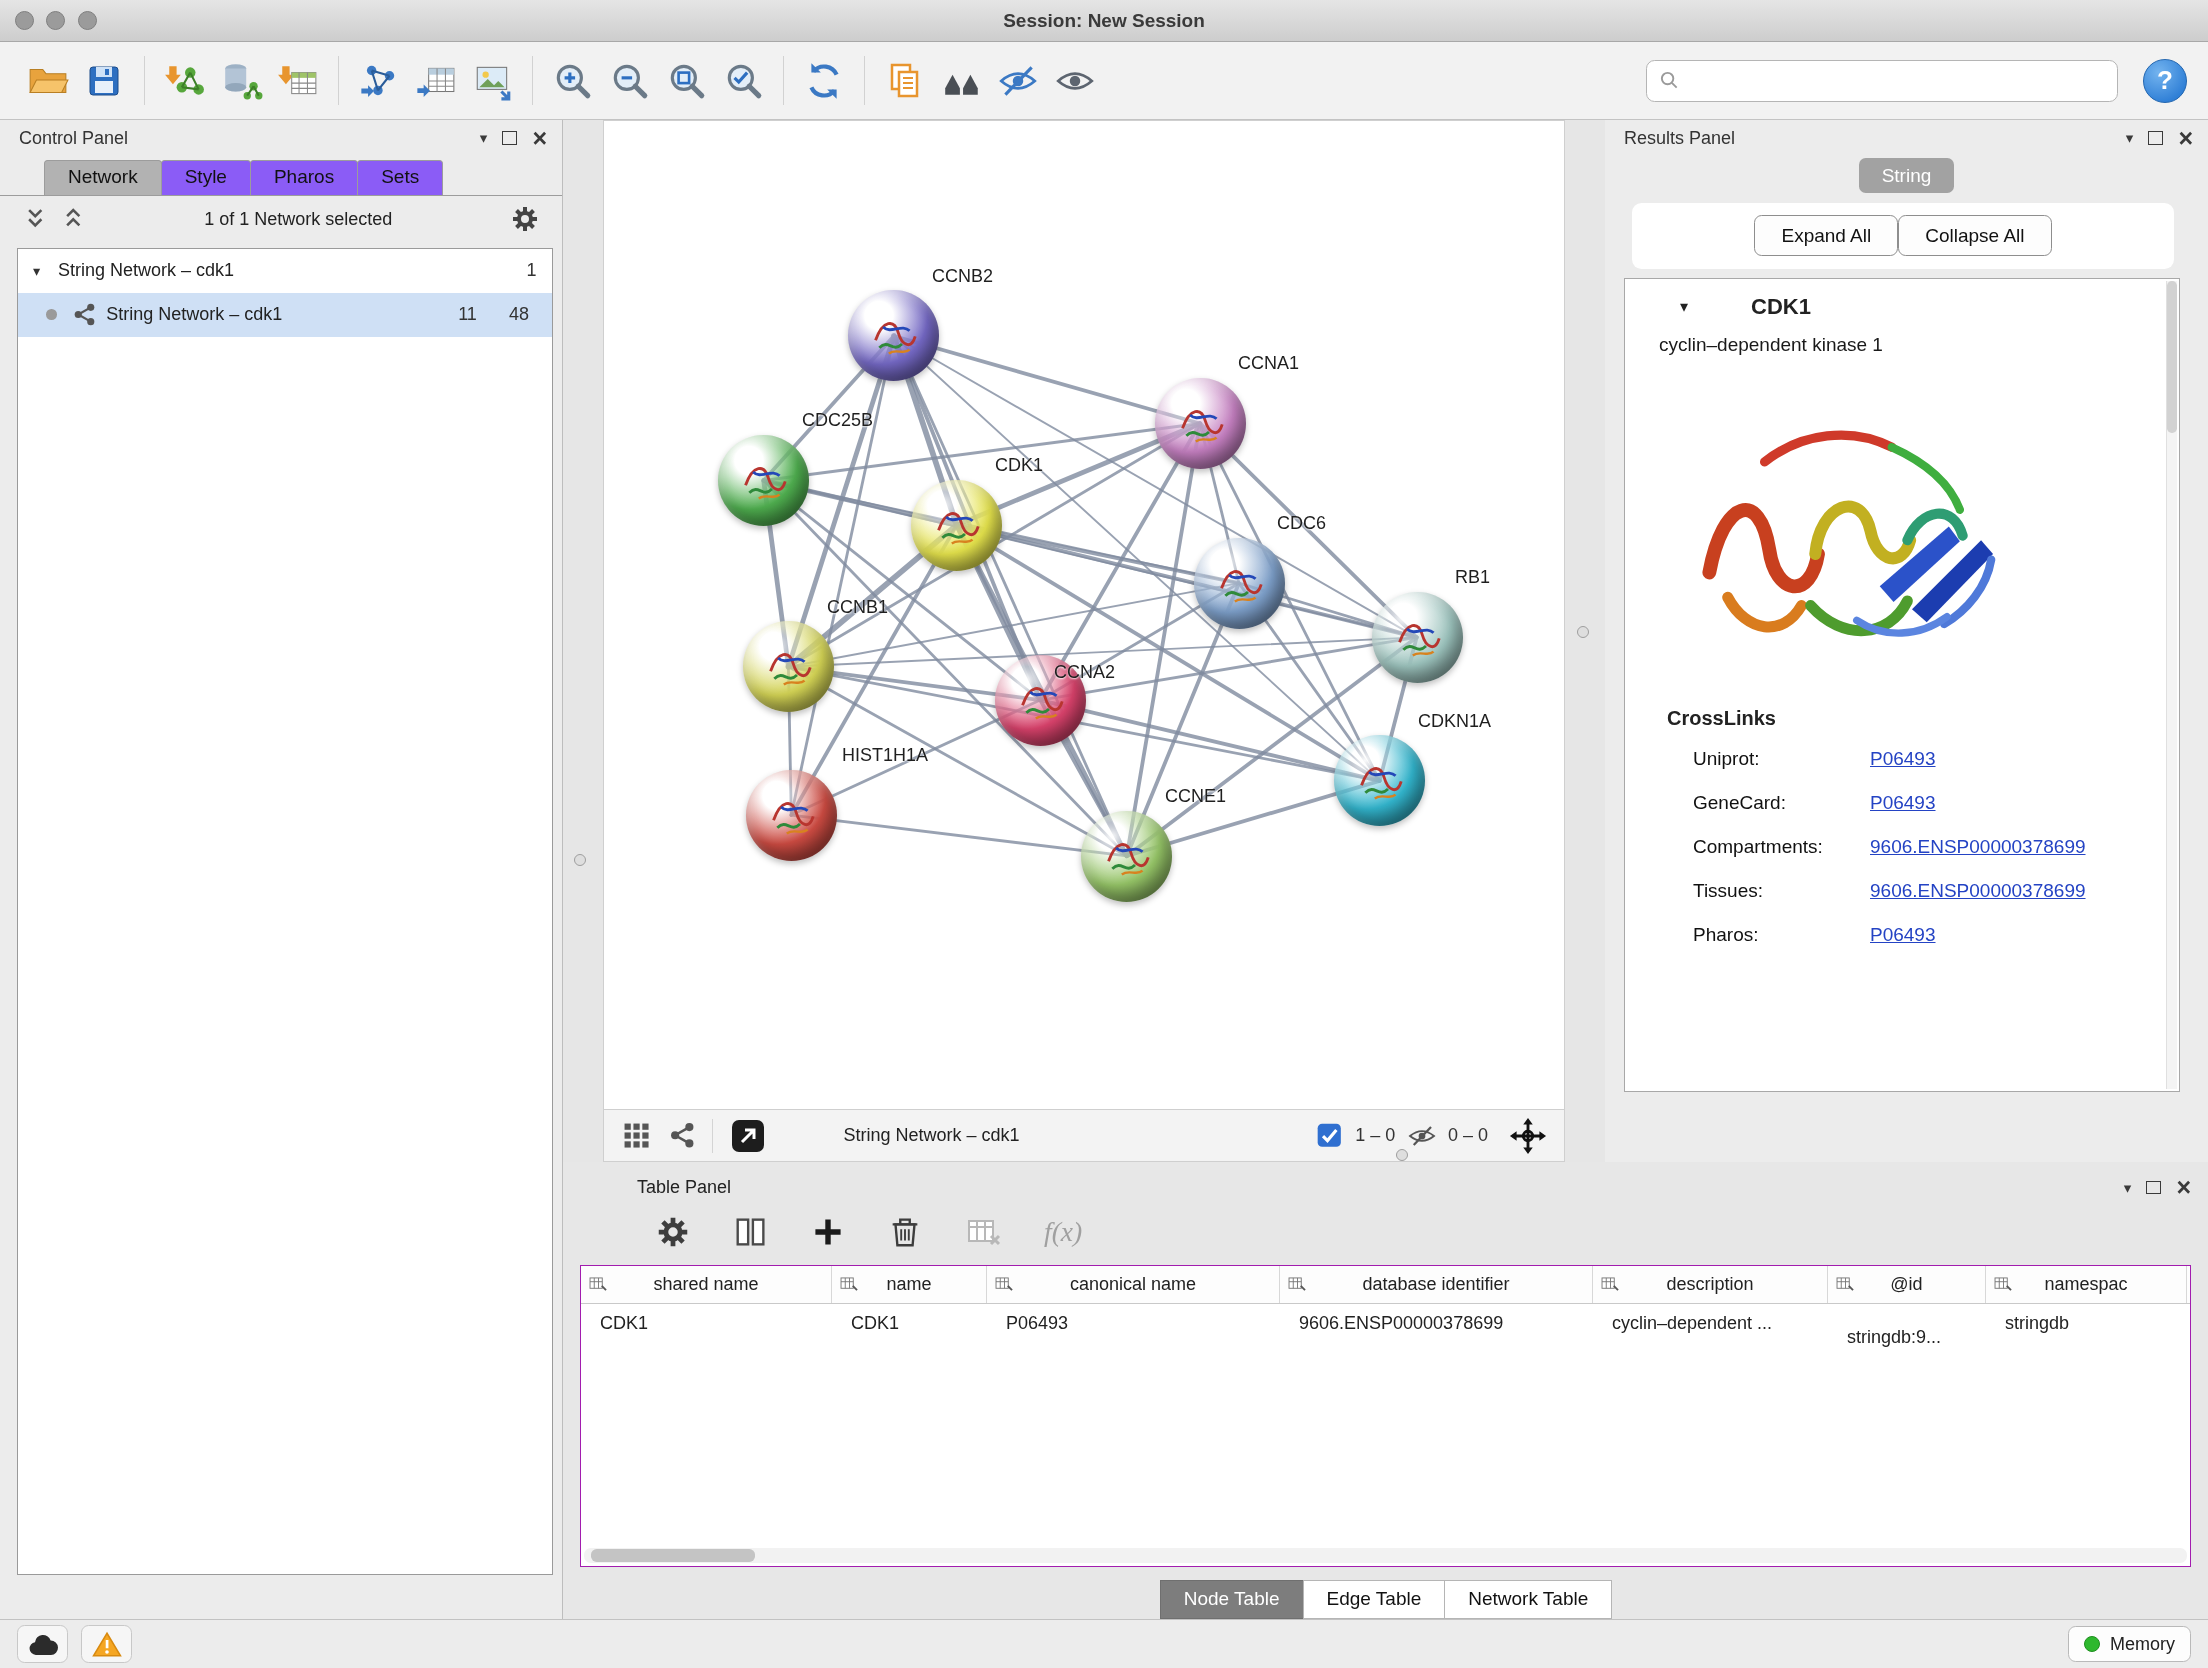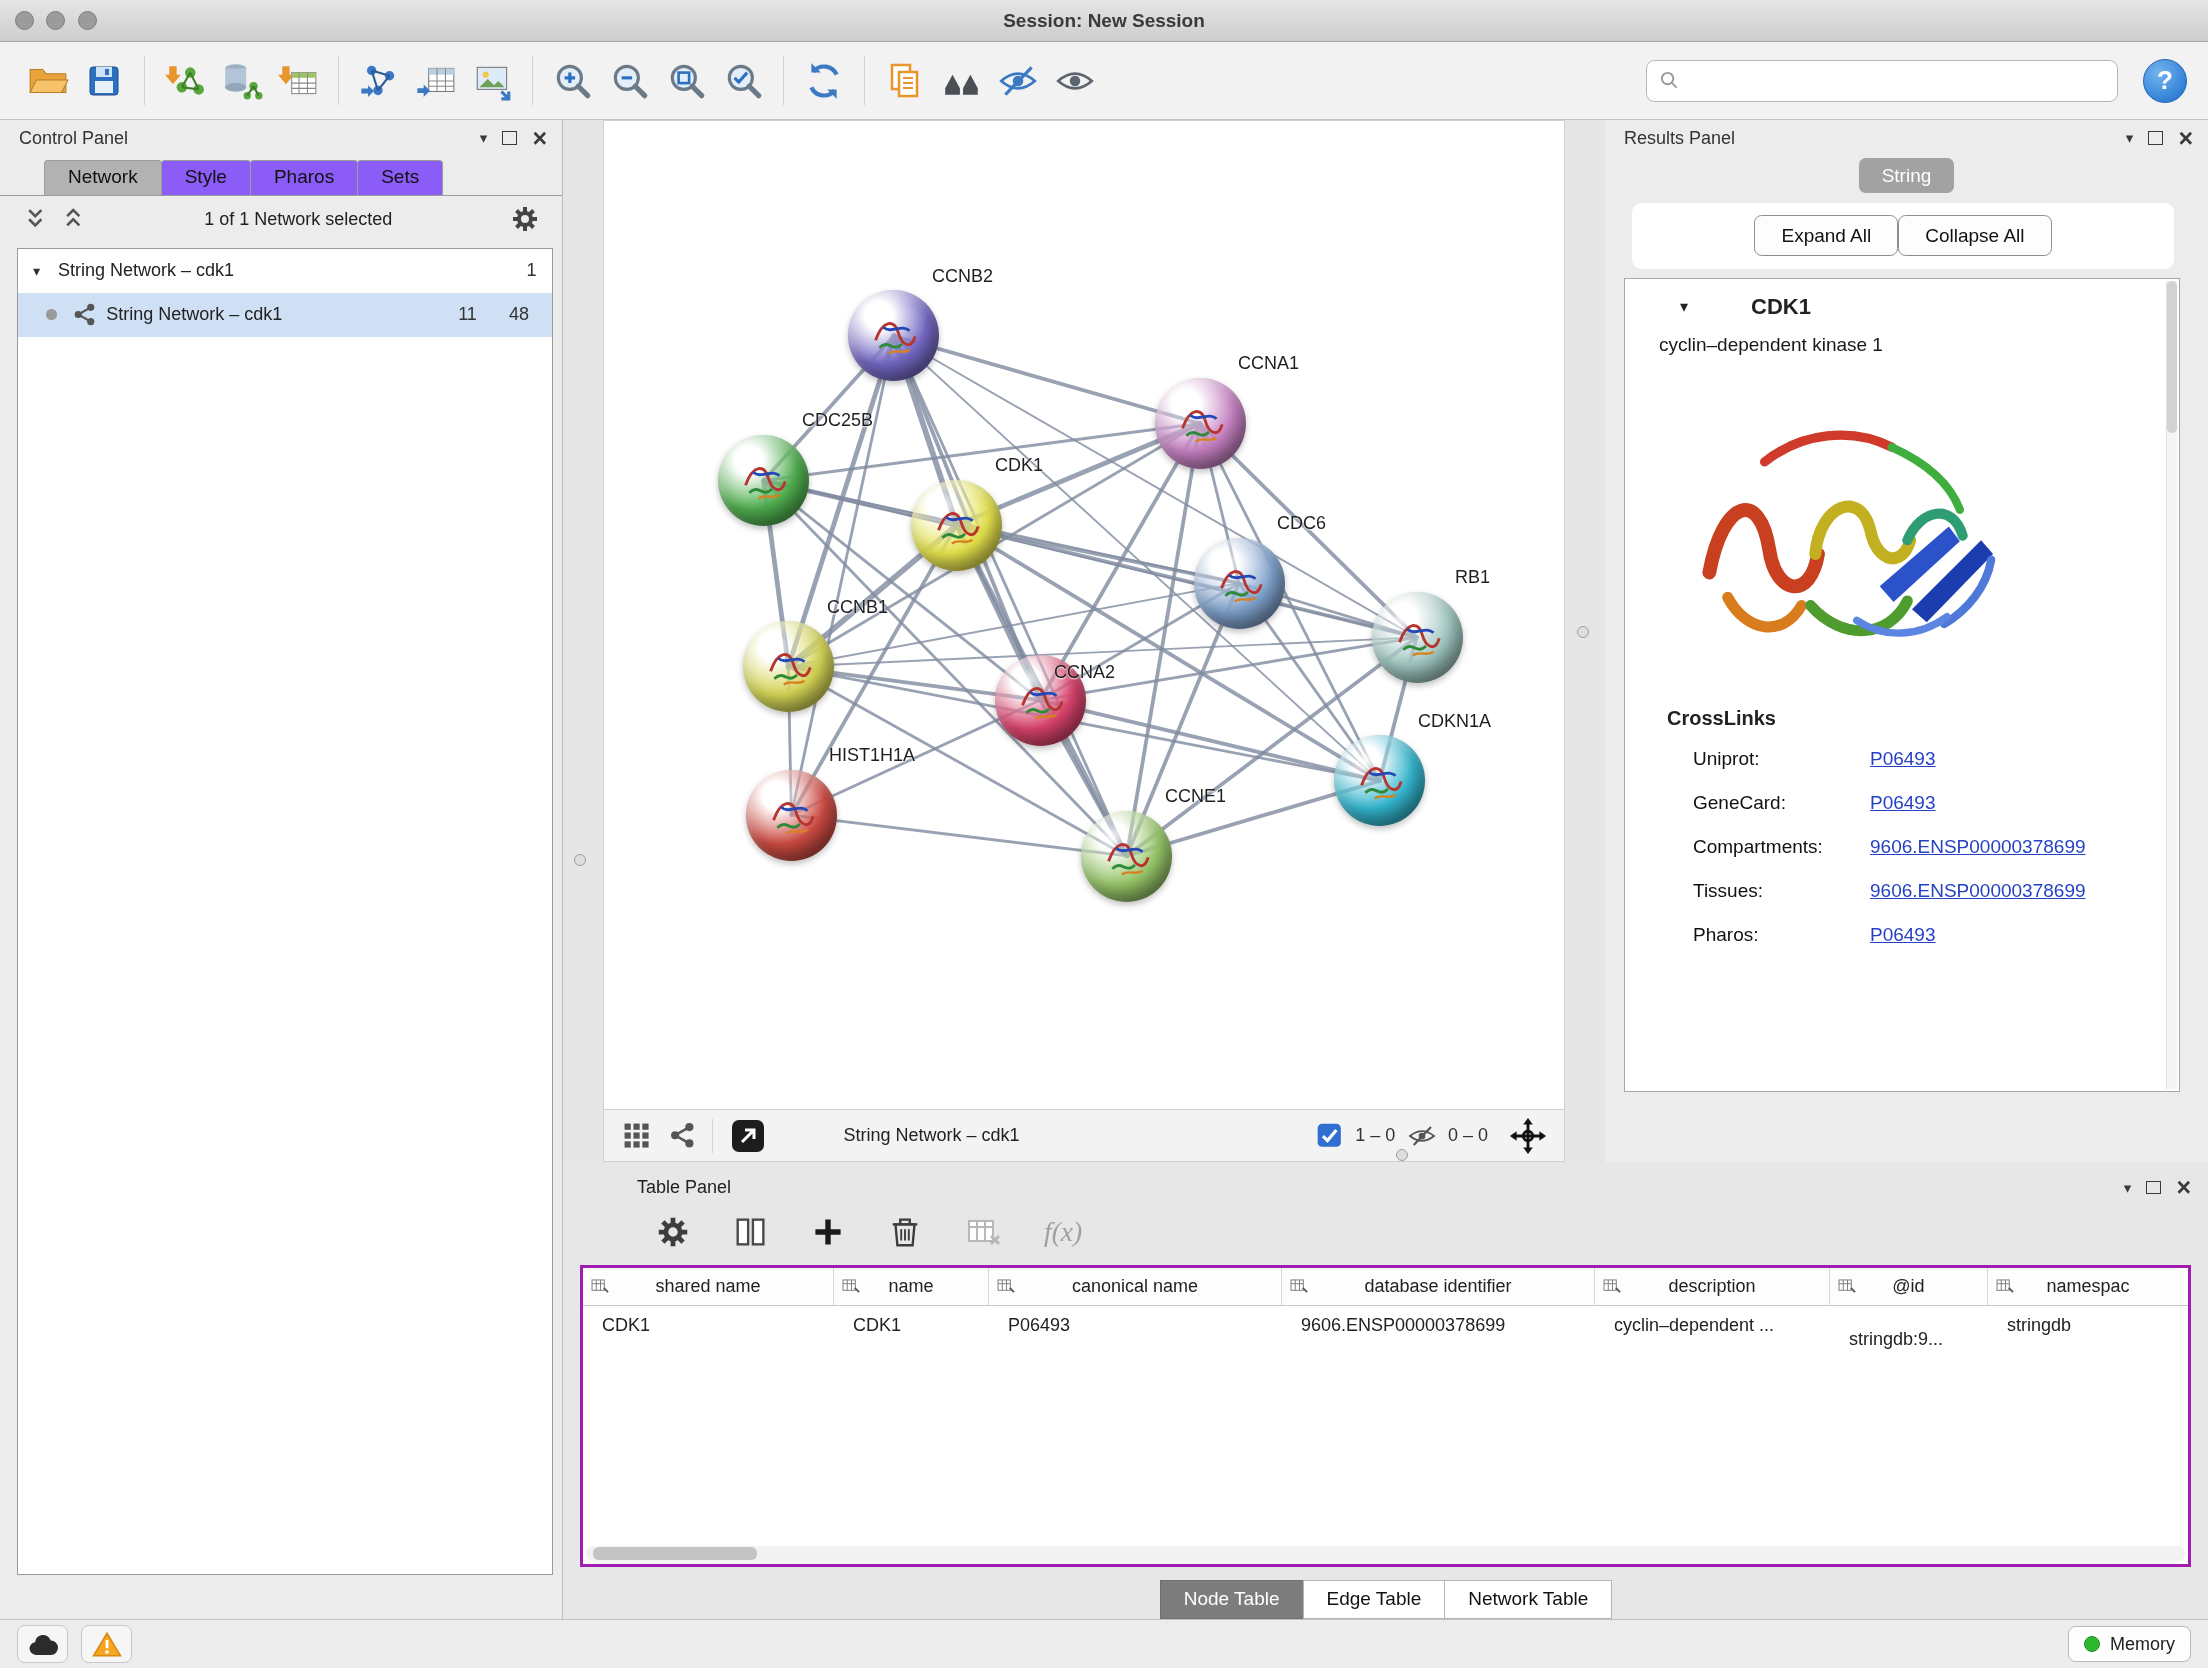--- a/index.html
+++ b/index.html
@@ -71,21 +71,21 @@
 .cl-label{width:177px;color:#111}
 .cl-link{color:#2443c4;text-decoration:underline}
 .pb-scroll{position:absolute;top:1.9px;right:1.9px;width:10.5px;height:calc(100% - 3.8px);background:#f4f4f4;border-left:1px solid #e0e0e0}
 .pb-thumb{position:absolute;top:0;right:0;width:9.5px;height:152px;background:#d2d2d2;border-radius:4.8px}
 
 .table-panel{height:457px;display:flex;flex-direction:column;flex:none}
 .tp-head{display:flex;align-items:center;padding:13.3px 17px 0 74px;font-size:18px;flex:none}
 .tp-head .ph-icons{margin-left:auto}
 .tp-toolbar{height:63px;display:flex;align-items:center;gap:40px;padding-left:91px;flex:none}
 .fx{font-family:"Liberation Serif",serif;font-style:italic;font-size:27.6px;color:#a0a0a0}
-.table-box{margin:1.9px 17px 0;background:#fff;border:3px solid #a21caf;flex:1;display:flex;flex-direction:column;position:relative;overflow:hidden}
+.table-box{margin:1.9px 17px 0;background:#fff;border:1px solid #a21caf;flex:1;display:flex;flex-direction:column;position:relative;overflow:hidden}
 .thead{display:flex;height:38px;border-bottom:1px solid #c9c9c9;background:#fdfdfd;flex:none}
 .th{position:relative;display:flex;align-items:center;justify-content:center;font-size:18px;border-right:1px solid #d8d8d8;flex:none;white-space:nowrap;overflow:hidden}
 .col-ico{position:absolute;left:7.6px;top:50%;transform:translateY(-50%)}
 .tr{display:flex;height:38px;align-items:center;flex:none}
 .td{padding-left:19px;font-size:18px;flex:none;white-space:nowrap;overflow:hidden}
 .hscroll{position:absolute;bottom:2.9px;left:2.9px;right:2.9px;height:14.3px;background:#f2f2f2;border-radius:6.7px}
 .hthumb{position:absolute;left:7.6px;top:1px;width:164px;height:12.4px;background:#c4c4c4;border-radius:5.7px}
 .tp-tabs{display:flex;justify-content:center;margin-top:13.3px;flex:none}
 .tp-tab{font-size:19px;padding:7.6px 23px;background:#fff;border:1px solid #b5b5b5;margin-right:-1px;color:#111}
 .tp-tab.selected{background:#7d7d7d;color:#fff;border-color:#6f6f6f}
@@ -447,21 +447,21 @@
                 </div>
                 <div class="net-label" style="left: 814px; top: 590px;">CDKN1A</div>
                 <div class="net-node" style="left: 142px; top: 649px; background: radial-gradient(circle at 34% 28%, rgba(255, 255, 255, 0.95) 0%, rgba(255, 255, 255, 0.35) 16%, rgb(204, 75, 66) 55%, rgb(112, 41, 36) 96%);">
                   <svg width="51" height="51" viewBox="0 0 54 54">
                     <path d="M8 32 C16 10 28 10 32 24 S46 42 50 28" stroke="#b8352f" stroke-width="3" fill="none"></path>
                     <path d="M12 40 C22 30 26 46 36 36" stroke="#2f8a3a" stroke-width="3" fill="none"></path>
                     <path d="M16 18 C24 26 36 14 44 22" stroke="#2448b8" stroke-width="3" fill="none"></path>
                     <path d="M22 46 C30 40 38 48 44 42" stroke="#d8821f" stroke-width="2.5" fill="none"></path>
                   </svg>
                 </div>
-                <div class="net-label" style="left: 225px; top: 624px;">HIST1H1A</div>
+                <div class="net-label" style="left: 238px; top: 624px;">HIST1H1A</div>
                 <div class="net-node" style="left: 477px; top: 690px; background: radial-gradient(circle at 34% 28%, rgba(255, 255, 255, 0.95) 0%, rgba(255, 255, 255, 0.35) 16%, rgb(149, 196, 103) 55%, rgb(82, 108, 57) 96%);">
                   <svg width="51" height="51" viewBox="0 0 54 54">
                     <path d="M8 32 C16 10 28 10 32 24 S46 42 50 28" stroke="#b8352f" stroke-width="3" fill="none"></path>
                     <path d="M12 40 C22 30 26 46 36 36" stroke="#2f8a3a" stroke-width="3" fill="none"></path>
                     <path d="M16 18 C24 26 36 14 44 22" stroke="#2448b8" stroke-width="3" fill="none"></path>
                     <path d="M22 46 C30 40 38 48 44 42" stroke="#d8821f" stroke-width="2.5" fill="none"></path>
                   </svg>
                 </div>
                 <div class="net-label" style="left: 561px; top: 665px;">CCNE1</div>
               </div>

